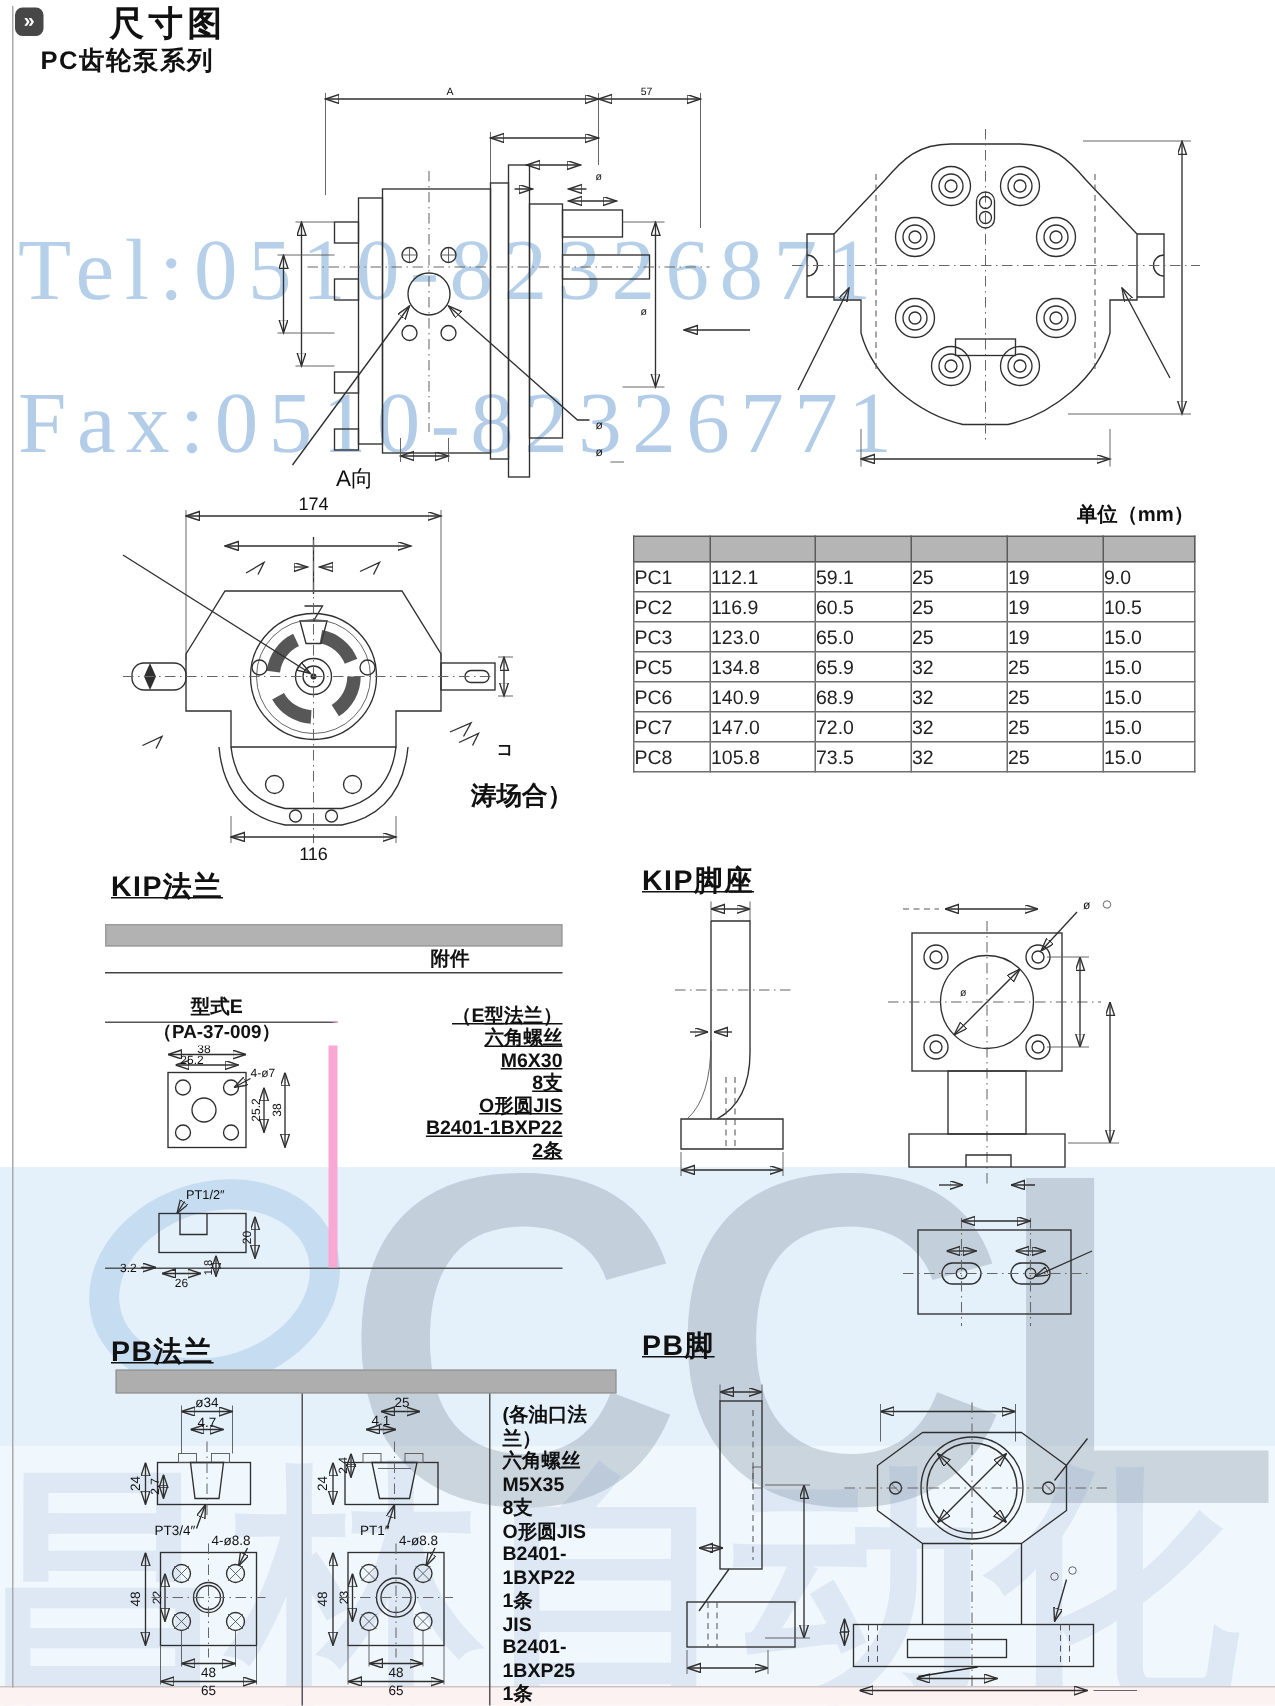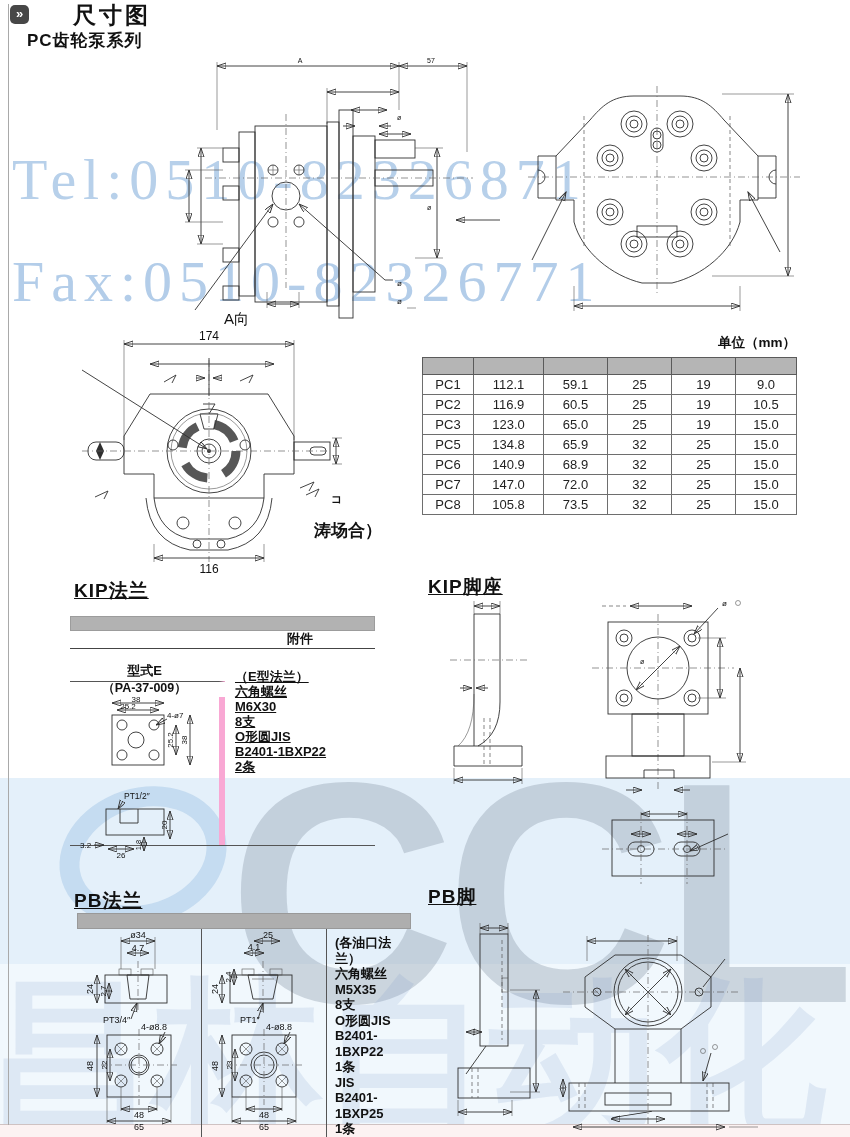--- a/index.html
+++ b/index.html
@@ -22,34 +22,34 @@
   .pink-strip{left:0;top:1124px;width:850px;height:13px;background:#fcf2f2;border-top:1px solid #cfc2c2;}
   .page-edge{left:8px;top:4px;width:1px;height:1121px;background:#a9a9a9;}
   
   .bullet{left:10px;top:5px;width:19px;height:19px;background:#474747;border-radius:5px;
           color:#fff;font-size:13px;line-height:18px;text-align:center;font-weight:bold;}
   .main-title{left:37px;top:0px;font-size:23px;font-weight:bold;letter-spacing:3px;margin-left:36px;}
   .subtitle{left:27px;top:29px;font-size:17px;font-weight:bold;letter-spacing:1px;}
   
   .unit{left:688px;top:334px;width:108px;font-size:13.5px;font-weight:bold;text-align:right;}
   .dim-table{position:absolute;left:422px;top:357px;border-collapse:collapse;background:transparent;}
-  .dim-table td{border:1px solid #6e6e6e;height:19px;text-align:center;font-size:13px;padding:0;color:#222;}
+  .dim-table td{border:1px solid #6e6e6e;height:19px;text-align:left;font-size:13px;padding:0;color:#222;}
   .dim-table tr.hd td{background:#b5b5b5;height:16px;border-color:#5a5a5a;}
   
   .sect{font-size:19px;font-weight:bold;letter-spacing:1px;text-decoration:underline;}
   
   .kiptab{position:absolute;left:70px;top:616px;width:305px;border-bottom:1px solid #555;}
   .gbar{height:15px;background:#b2b2b2;border:1px solid #9c9c9c;box-sizing:border-box;}
   .khdr{display:flex;border-bottom:1px solid #444;font-weight:bold;font-size:13px;height:17px;line-height:16px;text-align:center;}
   .kc1{width:155px;border-right:6px solid #f9a8d4;box-sizing:border-box;margin-top:32px;}
   .kc2{flex:1;}
   .ksub{display:flex;font-size:12.5px;height:16px;line-height:14px;text-align:center;font-weight:bold;}
   .ksub .kc1{border-bottom:1px solid #555;}
   .kbody{display:flex;height:180px;text-decoration:underline;}
-  .att{padding:4px 0 0 10px;font-size:13px;line-height:15px;font-weight:bold;text-align:left;}
+  .att{padding:4px 0 0 10px;font-size:13px;line-height:15px;font-weight:bold;text-align:right;}
   
   .pbtab{position:absolute;left:77px;top:913px;width:334px;}
   .pbar{height:16px;background:#aeaeae;border:1px solid #999;box-sizing:border-box;}
   .pbody{display:flex;height:210px;}
   .pc1,.pc2{width:125px;border-right:1px solid #555;box-sizing:border-box;}
   .pc3{flex:1;padding:6px 0 0 8px;font-size:13px;line-height:15.5px;font-weight:bold;text-align:left;}
   
   .dw line,.dw path,.dw rect,.dw circle,.dw ellipse,.dw polyline,.dw polygon{
      stroke:#2f2f2f;stroke-width:.9;fill:none;}
   .dw .fil{fill:#2f2f2f;stroke:none;}

